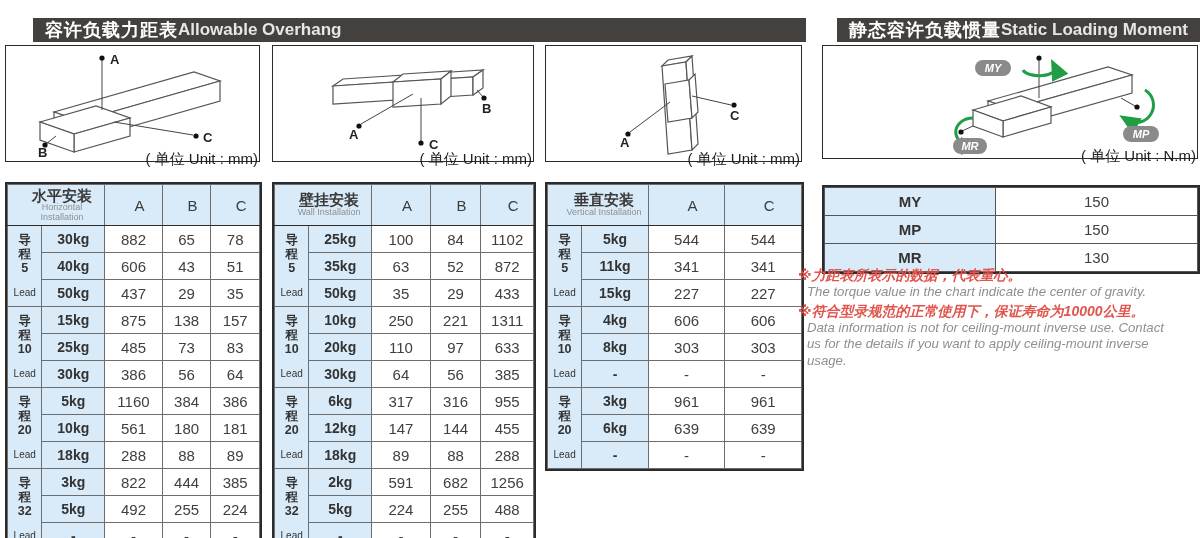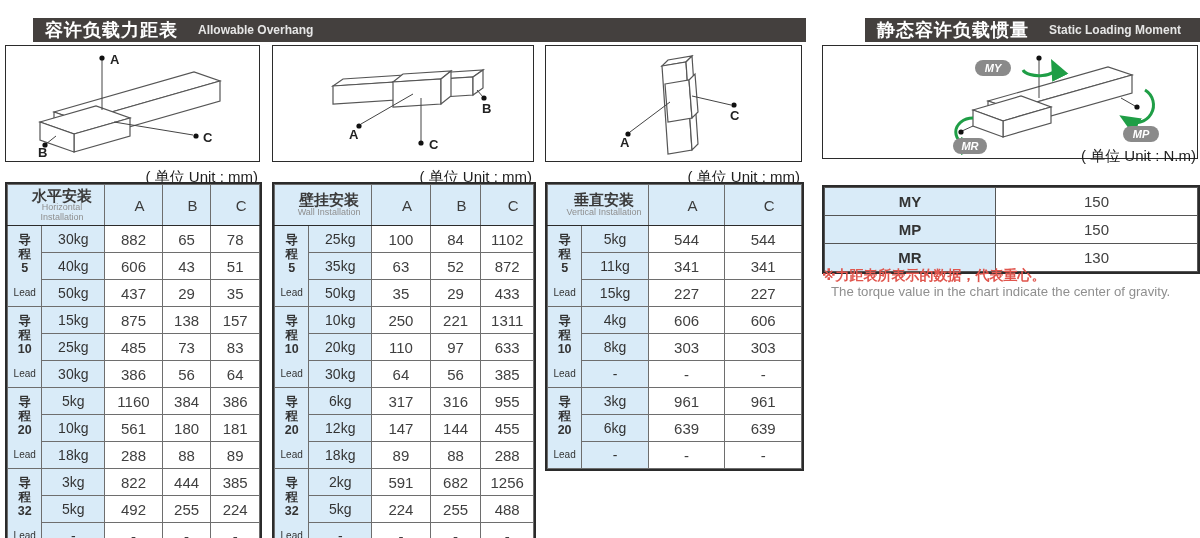--- a/index.html
+++ b/index.html
@@ -5,55 +5,55 @@
   html,body{margin:0;padding:0;background:#fff;}
   .stage{position:relative;width:1200px;height:538px;background:#fff;overflow:hidden;
          font-family:"Liberation Sans","DejaVu Sans",sans-serif;color:#3c3c3c;}
 
   
   .banner{position:absolute;top:16px;height:28px;display:flex;align-items:center;}
   .banner .sq{width:28px;background:#4e8ec4;margin-right:5px;}
   .banner .bar{background:#44403e;color:#fff;display:flex;align-items:center;
                padding:0 12px;flex:1;white-space:nowrap;}
   .banner .zh{font-size:18px;font-weight:bold;letter-spacing:1px;}
-  .banner .en{font-size:12px;font-weight:bold;color:#e6e6e6;margin-left:20px;}
+  .banner .en{font-size:17px;font-weight:bold;color:#e6e6e6;margin-left:0;}
   #banner-left{left:0;width:806px;}
   #banner-right{left:832px;width:368px;}
 
   
   .diagbox{position:absolute;top:45px;border:1.5px solid #2b2b2b;background:#fff;}
-  .unit{position:absolute;top:168px;height:20px;font-size:15px;font-weight:500;
+  .unit{position:absolute;top:150px;height:20px;font-size:15px;font-weight:500;
         color:#1f1f1f;text-align:right;}
 
   
   .twrap{position:absolute;top:182px;border:2px solid #2b2b2b;}
   table.ovh{border-collapse:collapse;width:100%;table-layout:fixed;}
   table.ovh th,table.ovh td{border:1px solid #6e6e6e;text-align:center;padding:0;}
   table.ovh thead th{background:#d9ebf8;height:40px;border-bottom:1.5px solid #2b2b2b;padding-left:12px;}
   table.ovh thead th.title{line-height:1.05;}
   .t-zh{font-size:15px;font-weight:bold;color:#3a3a3a;}
   .t-en{font-size:9px;color:#8f8f8f;font-weight:normal;}
   table.ovh thead th.col{font-size:15px;font-weight:normal;color:#3c3c3c;}
   table.ovh td{height:26px;font-size:15px;color:#404040;background:#fff;}
   table.ovh td.lead{background:#d9ebf8;font-size:12px;font-weight:bold;line-height:1.12;
                     vertical-align:middle;padding:1px 0;}
   .lz{display:block;white-space:pre-line;font-size:12.5px;color:#333;}
   .le{display:block;font-size:10px;font-weight:normal;color:#333;margin-top:12px;}
-  table.ovh td.load{background:#d9ebf8;font-size:14px;font-weight:400;color:#333;}
+  table.ovh td.load{background:#d9ebf8;font-size:14px;font-weight:700;color:#333;}
   table.ovh tr.gs td{border-top:1.5px solid #2b2b2b;}
 
   
   #moment-wrap{position:absolute;left:822px;top:185px;width:374px;border:2px solid #2b2b2b;}
   table.mom{border-collapse:collapse;width:100%;table-layout:fixed;}
   table.mom td{border:1px solid #555;height:25px;text-align:center;font-size:15px;}
   table.mom td.ml{background:#d9ebf8;font-weight:bold;color:#333;width:168px;}
   table.mom td.mv{background:#fff;color:#404040;}
 
   
-  #notes{position:absolute;left:822px;top:266px;width:378px;}
+  #notes{position:absolute;left:798px;top:266px;width:378px;font-style:italic;}
   .note-zh{font-size:14px;font-weight:bold;color:#e0554d;line-height:1.3;}
   .note-en{font-size:13.2px;color:#8f8f8f;line-height:1.25;padding-left:9px;margin-bottom:1px;}
 
   
   svg .ln{fill:#fff;stroke:#555;stroke-width:1.2;}
   svg .ann{stroke:#444;stroke-width:1;}
   svg .lbl{font-family:"Liberation Sans",sans-serif;font-size:13px;font-weight:bold;fill:#222;}
   svg .dot{fill:#111;}
   svg .garc{fill:none;stroke:#1f9e46;stroke-width:3;}
   svg .badge{fill:#8a8a8a;}
@@ -514,15 +514,17 @@
           <td class="ml">MR</td>
           <td class="mv">130</td>
         </tr>
       </tbody>
     </table>
   </div>
 
   <div id="notes">
     <div class="note-zh">※力距表所表示的数据，代表重心。</div>
     <div class="note-en">The torque value in the chart indicate the center of gravity.</div>
+    <div class="note-zh">※符合型录规范的正常使用下，保证寿命为10000公里。</div>
+    <div class="note-en">Data information is not for ceiling-mount inverse use. Contact us for the details if you want to apply ceiling-mount inverse usage.</div>
   </div>
 
 </div>
 
 </body></html>

